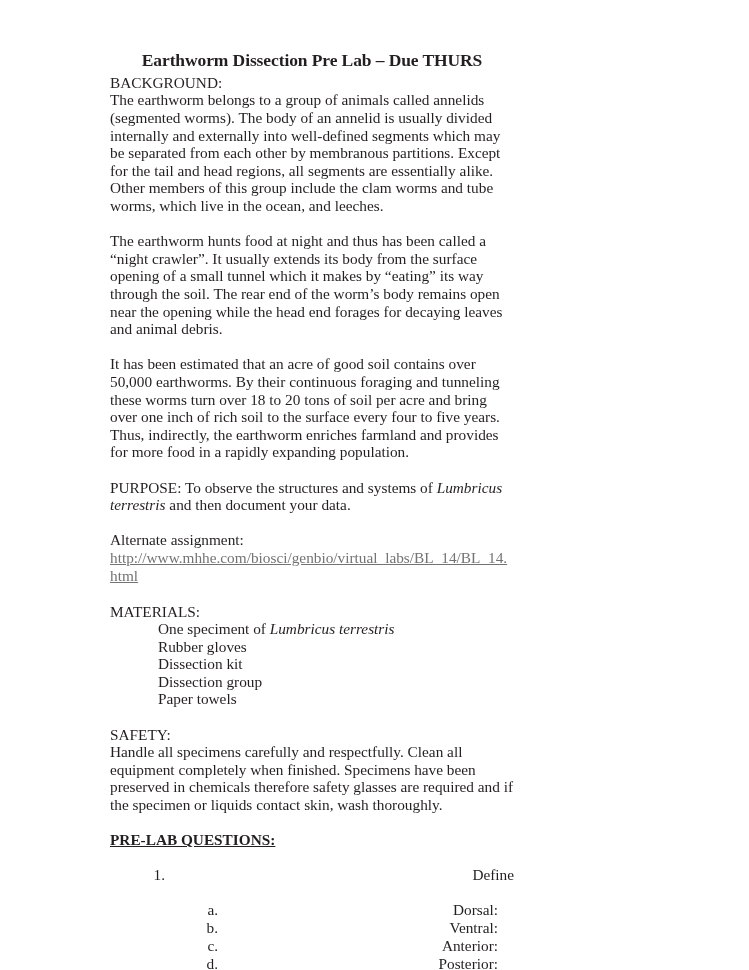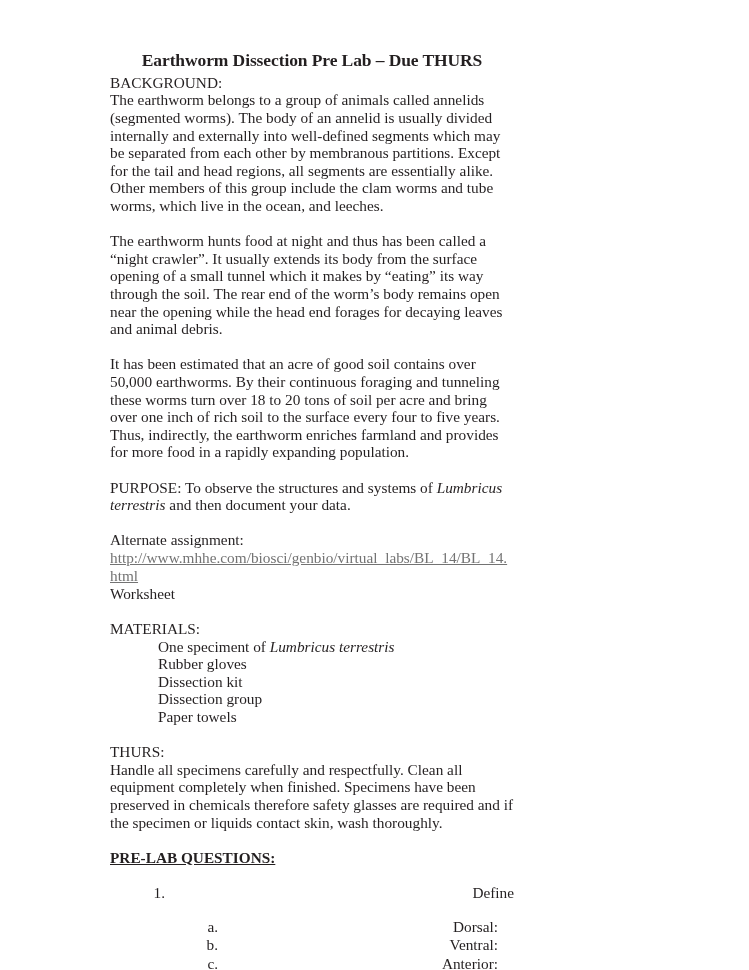--- a/index.html
+++ b/index.html
@@ -132,40 +132,39 @@
 
   <div>
     <p class="para"><span>PURPOSE: To observe the structures and systems of </span><span class="italic">Lumbricus terrestris</span><span> and then document your data.</span></p>
   </div>
 
   <div class="blank-line">&nbsp;</div>
 
   <div>
     <div class="section-label">Alternate assignment:</div>
     <div><a class="doclink" href="#">http://www.mhhe.com/biosci/genbio/virtual_labs/BL_14/BL_14.html</a></div>
-    <div class="section-label">Worksheet</div>
   </div>
 
   <div class="blank-line">&nbsp;</div>
 
   <div>
     <div class="section-label">MATERIALS:</div>
     <ul class="materials-list">
       <li><span>One speciment of </span><span class="italic">Lumbricus terrestris</span></li>
       <li><span>Rubber gloves</span><span class="italic"></span></li>
       <li><span>Dissection kit</span><span class="italic"></span></li>
       <li><span>Dissection group</span><span class="italic"></span></li>
       <li><span>Paper towels</span><span class="italic"></span></li>
     </ul>
   </div>
 
   <div class="blank-line">&nbsp;</div>
 
   <div>
-    <div class="section-label">THURS:</div>
+    <div class="section-label">SAFETY:</div>
     <p class="para">Handle all specimens carefully and respectfully.  Clean all equipment completely when finished.  Specimens have been preserved in chemicals therefore safety glasses are required and if the specimen or liquids contact skin, wash thoroughly.</p>
   </div>
 
   <div class="blank-line">&nbsp;</div>
 
   <div>
     <div class="section-label"><span class="bold-underline">PRE-LAB QUESTIONS:</span></div>
     <div class="blank-line">&nbsp;</div>
     <ol class="qlist">
       <li>

